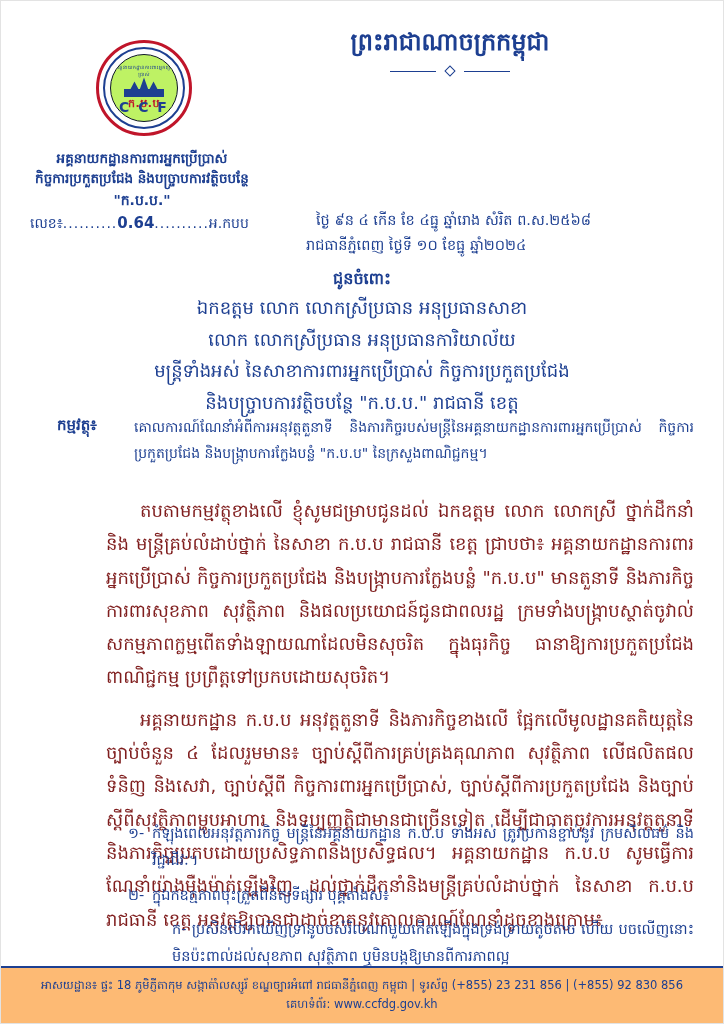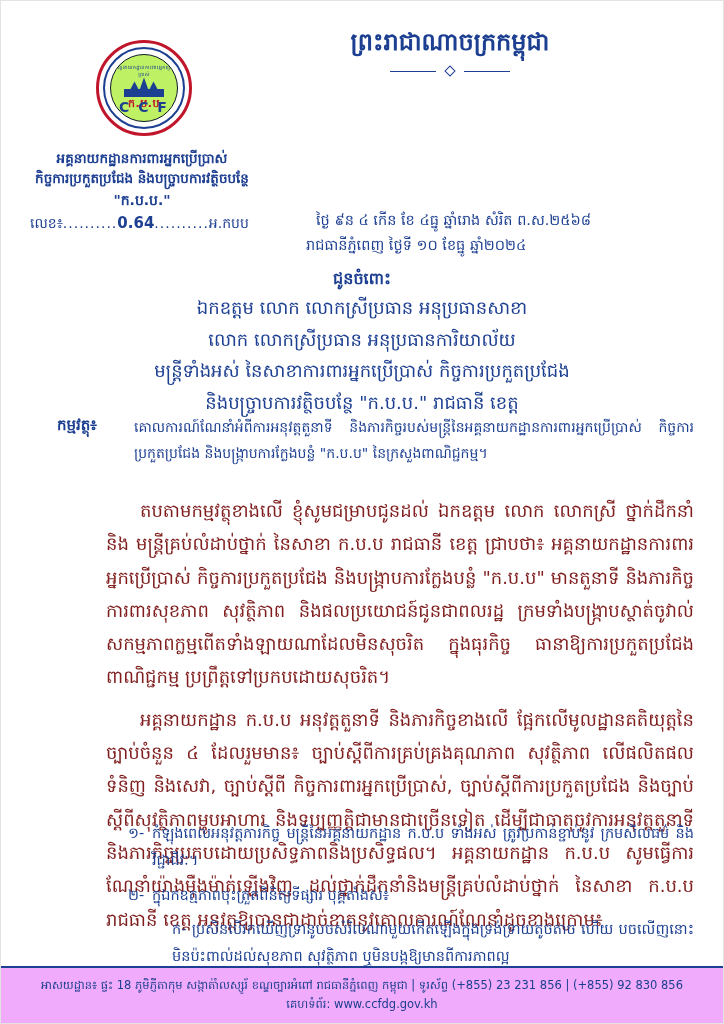--- a/index.html
+++ b/index.html
@@ -255,21 +255,21 @@
   .footer {
     position: absolute;
     left: 0; bottom: 0;
     width: 724px;
     padding: 8px 26px 10px;
     border-top: 2px solid #1d3f91;
     color: #1d3f91;
     font-size: 11.5px;
     text-align: center;
     line-height: 1.65;
-    background: #f0abfc;
+    background: #fdba74;
   }
   .footer .line2 { font-size: 11.5px; }
   .page-edge {
     position: absolute;
     inset: 0;
     border: 1px solid #e3e3e3;
     pointer-events: none;
   }
 </style>
 </head>

